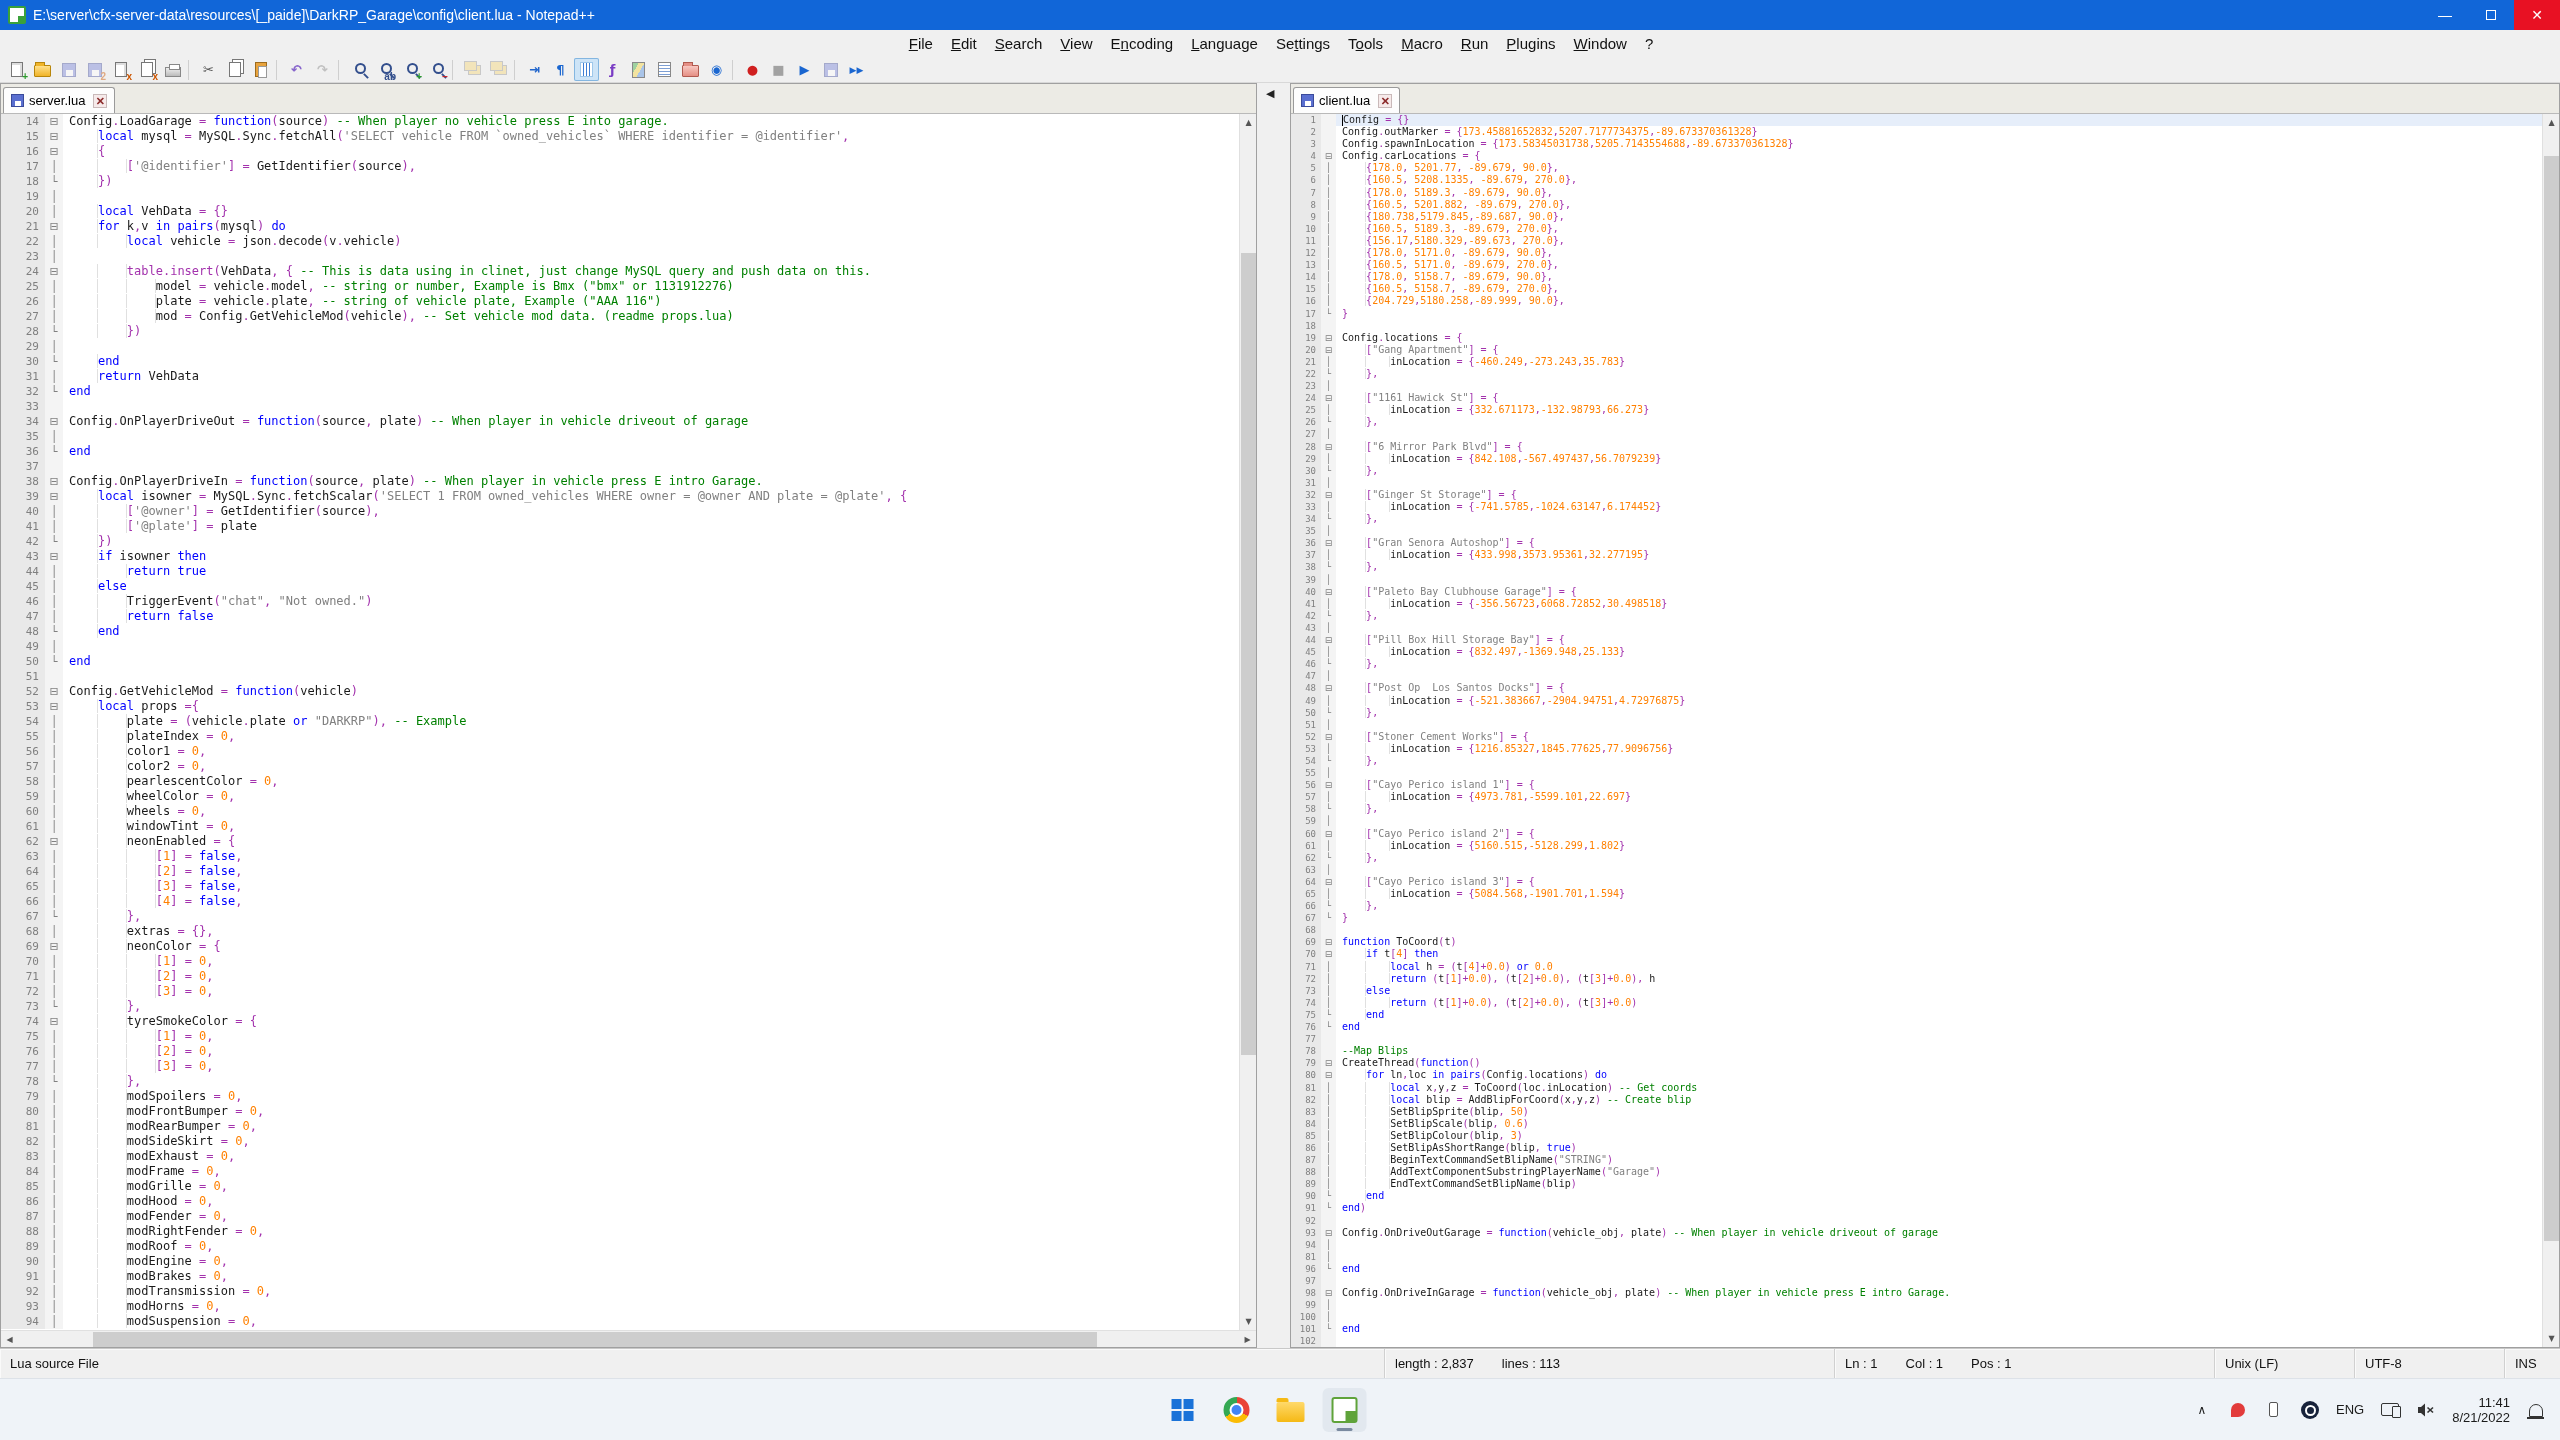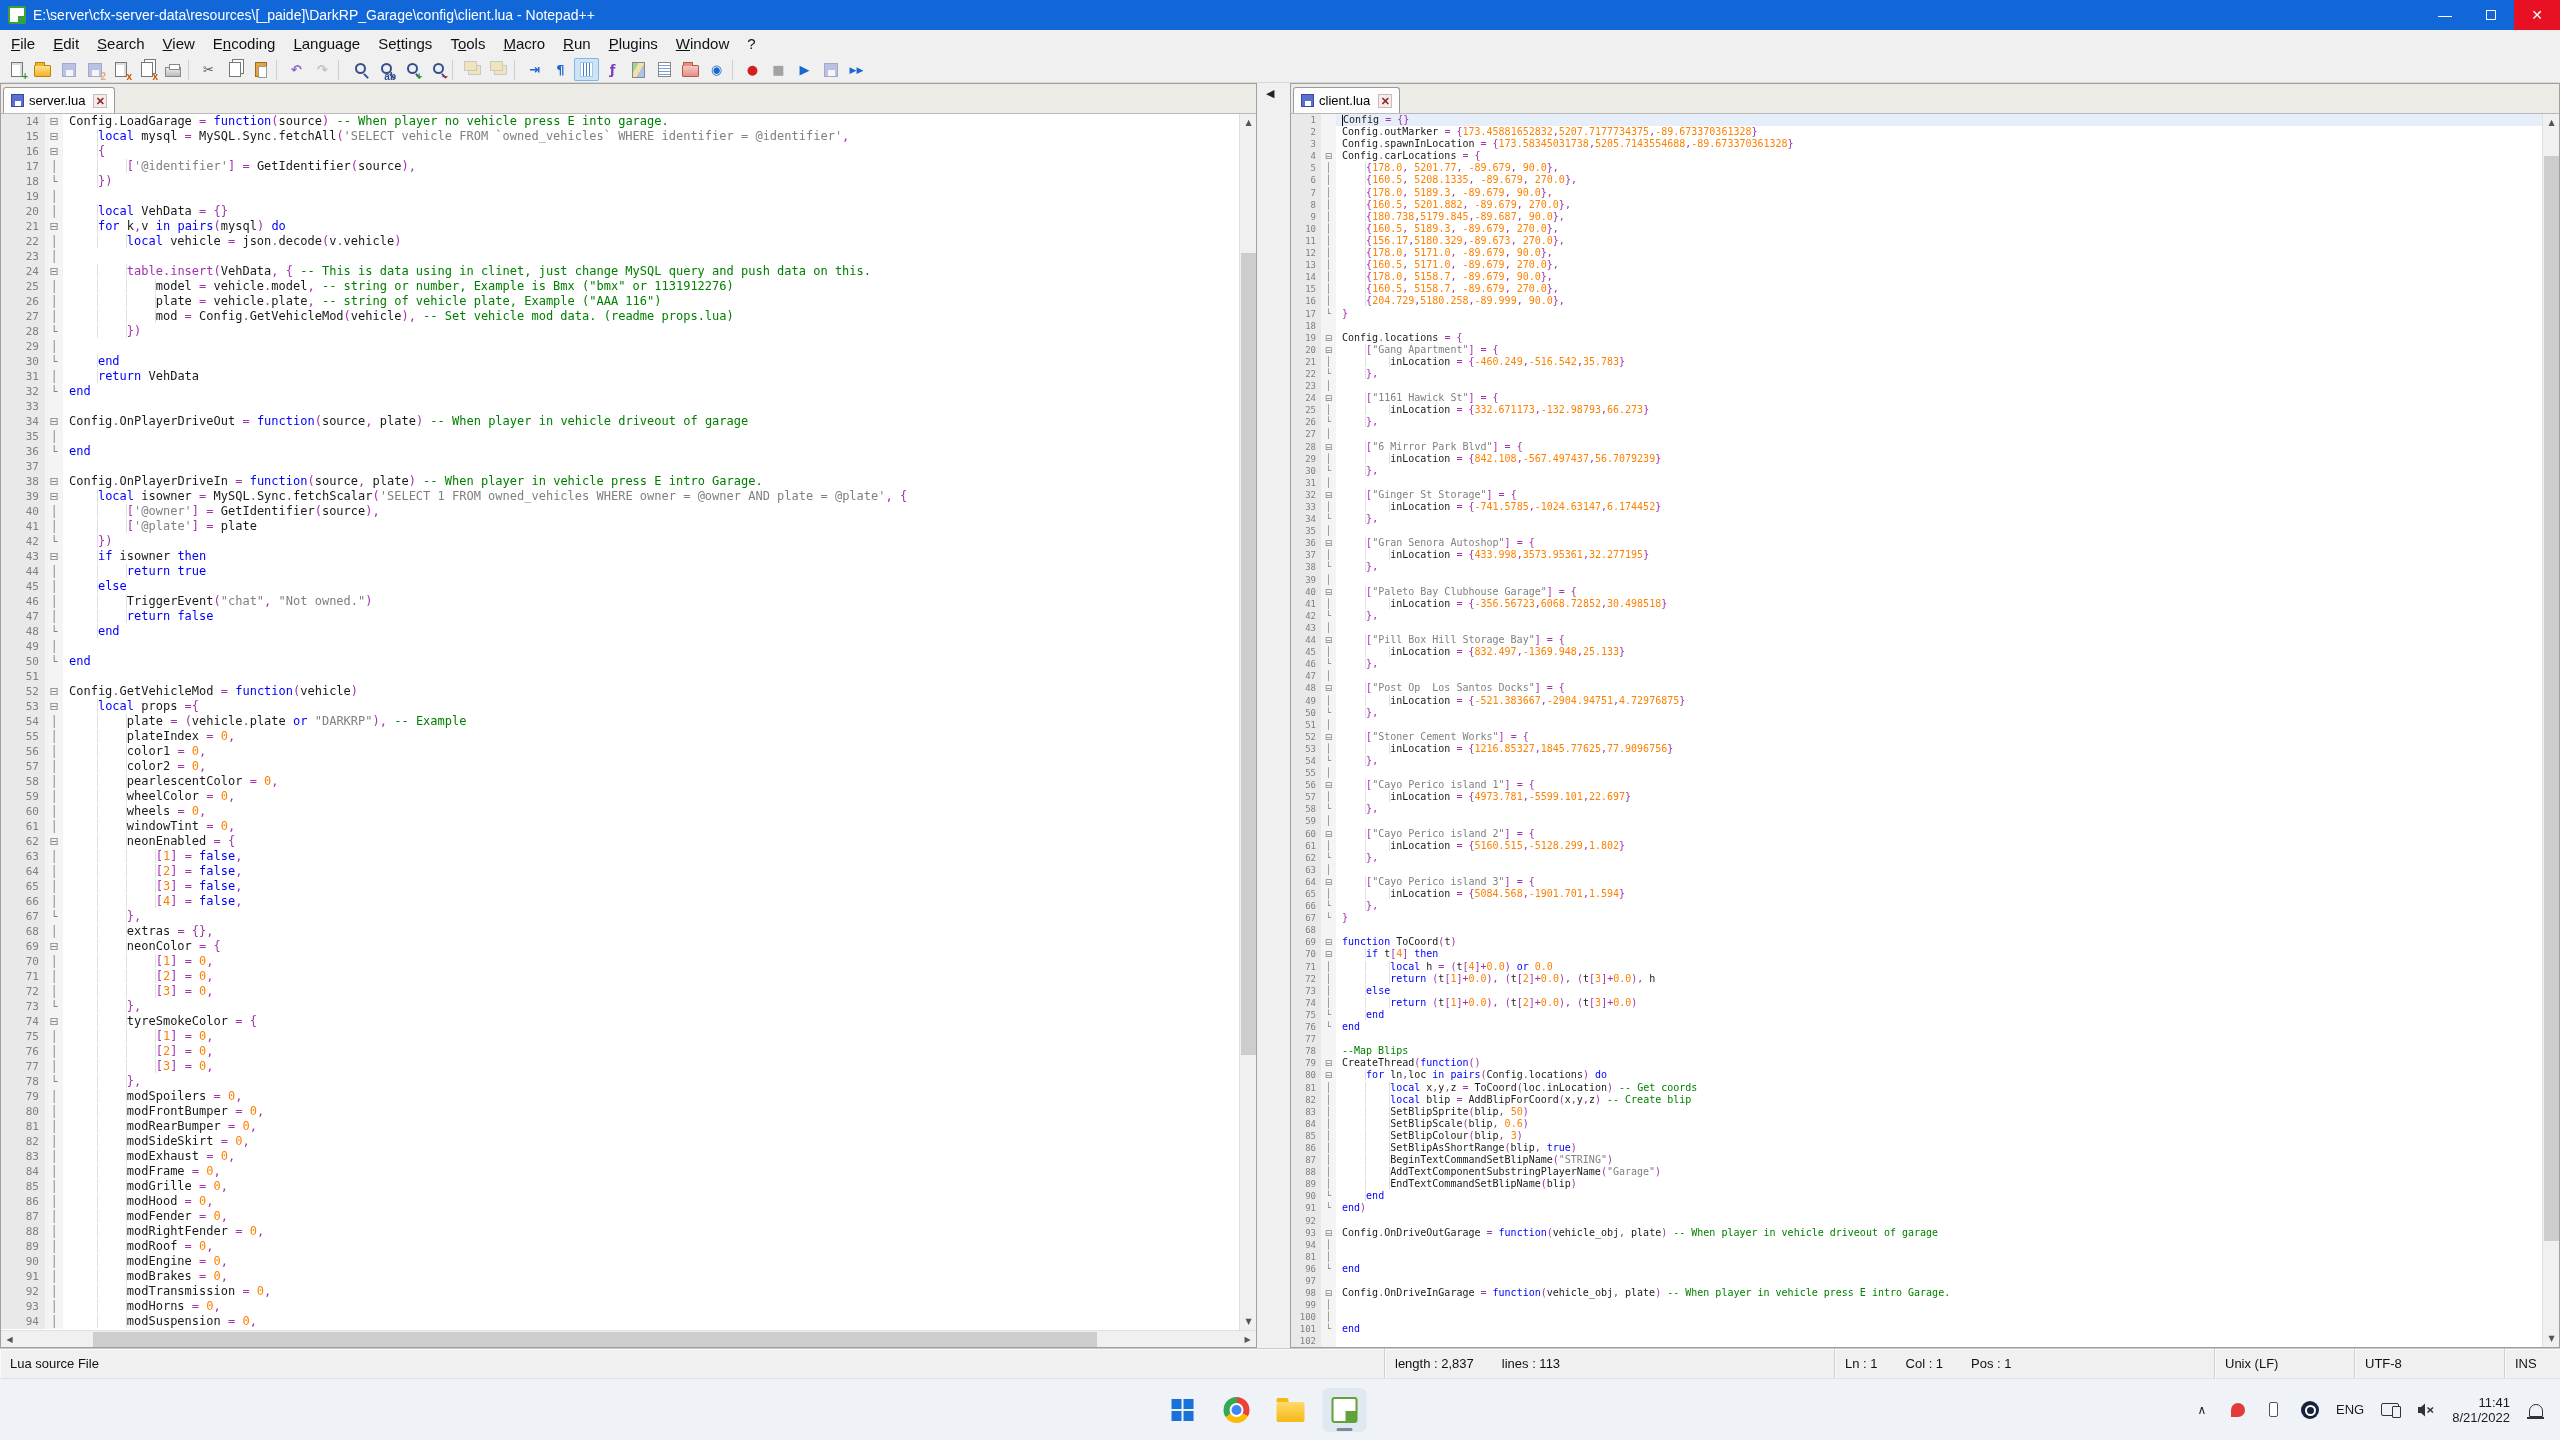--- a/index.html
+++ b/index.html
@@ -13,21 +13,21 @@
   .app-icon::after{ content:""; position:absolute; right:-1px; bottom:-1px; width:7px; height:7px; background:#3aa13a; }
   .title-text{ font-size:14px; white-space:nowrap; }
   .win-btns{ margin-left:auto; display:flex; height:100%; }
   .win-btn{ width:46px; height:100%; display:flex; align-items:center; justify-content:center;
             font-size:14px; color:#fff; }
   .win-btn.close{ background:#e81123; }
   .maxi{ width:10px; height:10px; border:1px solid #fff; display:block; }
 
   
   .menubar{ height:27px; background:#f0f0f0; display:flex; align-items:center; padding-left:2px;
-            font-size:15px; color:#111; }
+            font-size:15px; color:#111;justify-content:center; }
   .menu-item{ padding:3px 9px; }
   .menu-item u{ text-decoration:underline; }
 
   
   .toolbar{ height:26px; background:#f0f0f0; display:flex; align-items:center; padding-left:4px; gap:1px;
             border-bottom:1px solid #d8d8d8; }
   .tb-sep{ width:5px; height:20px; border-left:1px solid #cfcfcf; margin:0 2px; }
   .tbi{ width:25px; height:23px; display:flex; align-items:center; justify-content:center;
         position:relative; border-radius:2px; font-size:13px; font-weight:bold; }
   .tbi.active{ background:#cde4f7; box-shadow:inset 0 0 0 1px #84b6e0; }
@@ -422,21 +422,21 @@
           <div class="row"><span class="ln">11</span><span class="fold">│</span><span class="code"><span class="ind">    </span><span class="op">{</span><span class="num">156.17</span><span class="op">,</span><span class="num">5180.329</span><span class="op">,</span><span class="num">-89.673</span><span class="op">,</span> <span class="num">270.0</span><span class="op">}</span><span class="op">,</span></span></div>
           <div class="row"><span class="ln">12</span><span class="fold">│</span><span class="code"><span class="ind">    </span><span class="op">{</span><span class="num">178.0</span><span class="op">,</span> <span class="num">5171.0</span><span class="op">,</span> <span class="num">-89.679</span><span class="op">,</span> <span class="num">90.0</span><span class="op">}</span><span class="op">,</span></span></div>
           <div class="row"><span class="ln">13</span><span class="fold">│</span><span class="code"><span class="ind">    </span><span class="op">{</span><span class="num">160.5</span><span class="op">,</span> <span class="num">5171.0</span><span class="op">,</span> <span class="num">-89.679</span><span class="op">,</span> <span class="num">270.0</span><span class="op">}</span><span class="op">,</span></span></div>
           <div class="row"><span class="ln">14</span><span class="fold">│</span><span class="code"><span class="ind">    </span><span class="op">{</span><span class="num">178.0</span><span class="op">,</span> <span class="num">5158.7</span><span class="op">,</span> <span class="num">-89.679</span><span class="op">,</span> <span class="num">90.0</span><span class="op">}</span><span class="op">,</span></span></div>
           <div class="row"><span class="ln">15</span><span class="fold">│</span><span class="code"><span class="ind">    </span><span class="op">{</span><span class="num">160.5</span><span class="op">,</span> <span class="num">5158.7</span><span class="op">,</span> <span class="num">-89.679</span><span class="op">,</span> <span class="num">270.0</span><span class="op">}</span><span class="op">,</span></span></div>
           <div class="row"><span class="ln">16</span><span class="fold">│</span><span class="code"><span class="ind">    </span><span class="op">{</span><span class="num">204.729</span><span class="op">,</span><span class="num">5180.258</span><span class="op">,</span><span class="num">-89.999</span><span class="op">,</span> <span class="num">90.0</span><span class="op">}</span><span class="op">,</span></span></div>
           <div class="row"><span class="ln">17</span><span class="fold">└</span><span class="code"><span class="op">}</span></span></div>
           <div class="row"><span class="ln">18</span><span class="fold"></span><span class="code"></span></div>
           <div class="row"><span class="ln">19</span><span class="fold">⊟</span><span class="code">Config<span class="op">.</span>locations <span class="op">=</span> <span class="op">{</span></span></div>
           <div class="row"><span class="ln">20</span><span class="fold">⊟</span><span class="code"><span class="ind">    </span><span class="op">[</span><span class="str">"Gang Apartment"</span><span class="op">]</span> <span class="op">=</span> <span class="op">{</span></span></div>
-          <div class="row"><span class="ln">21</span><span class="fold">│</span><span class="code"><span class="ind">        </span>inLocation <span class="op">=</span> <span class="op">{</span><span class="num">-460.249</span><span class="op">,</span><span class="num">-516.542</span><span class="op">,</span><span class="num">35.783</span><span class="op">}</span></span></div>
+          <div class="row"><span class="ln">21</span><span class="fold">│</span><span class="code"><span class="ind">        </span>inLocation <span class="op">=</span> <span class="op">{</span><span class="num">-460.249</span><span class="op">,</span><span class="num">-273.243</span><span class="op">,</span><span class="num">35.783</span><span class="op">}</span></span></div>
           <div class="row"><span class="ln">22</span><span class="fold">└</span><span class="code"><span class="ind">    </span><span class="op">}</span><span class="op">,</span></span></div>
           <div class="row"><span class="ln">23</span><span class="fold">│</span><span class="code"></span></div>
           <div class="row"><span class="ln">24</span><span class="fold">⊟</span><span class="code"><span class="ind">    </span><span class="op">[</span><span class="str">"1161 Hawick St"</span><span class="op">]</span> <span class="op">=</span> <span class="op">{</span></span></div>
           <div class="row"><span class="ln">25</span><span class="fold">│</span><span class="code"><span class="ind">        </span>inLocation <span class="op">=</span> <span class="op">{</span><span class="num">332.671173</span><span class="op">,</span><span class="num">-132.98793</span><span class="op">,</span><span class="num">66.273</span><span class="op">}</span></span></div>
           <div class="row"><span class="ln">26</span><span class="fold">└</span><span class="code"><span class="ind">    </span><span class="op">}</span><span class="op">,</span></span></div>
           <div class="row"><span class="ln">27</span><span class="fold">│</span><span class="code"></span></div>
           <div class="row"><span class="ln">28</span><span class="fold">⊟</span><span class="code"><span class="ind">    </span><span class="op">[</span><span class="str">"6 Mirror Park Blvd"</span><span class="op">]</span> <span class="op">=</span> <span class="op">{</span></span></div>
           <div class="row"><span class="ln">29</span><span class="fold">│</span><span class="code"><span class="ind">        </span>inLocation <span class="op">=</span> <span class="op">{</span><span class="num">842.108</span><span class="op">,</span><span class="num">-567.497437</span><span class="op">,</span><span class="num">56.7079239</span><span class="op">}</span></span></div>
           <div class="row"><span class="ln">30</span><span class="fold">└</span><span class="code"><span class="ind">    </span><span class="op">}</span><span class="op">,</span></span></div>
           <div class="row"><span class="ln">31</span><span class="fold">│</span><span class="code"></span></div>

